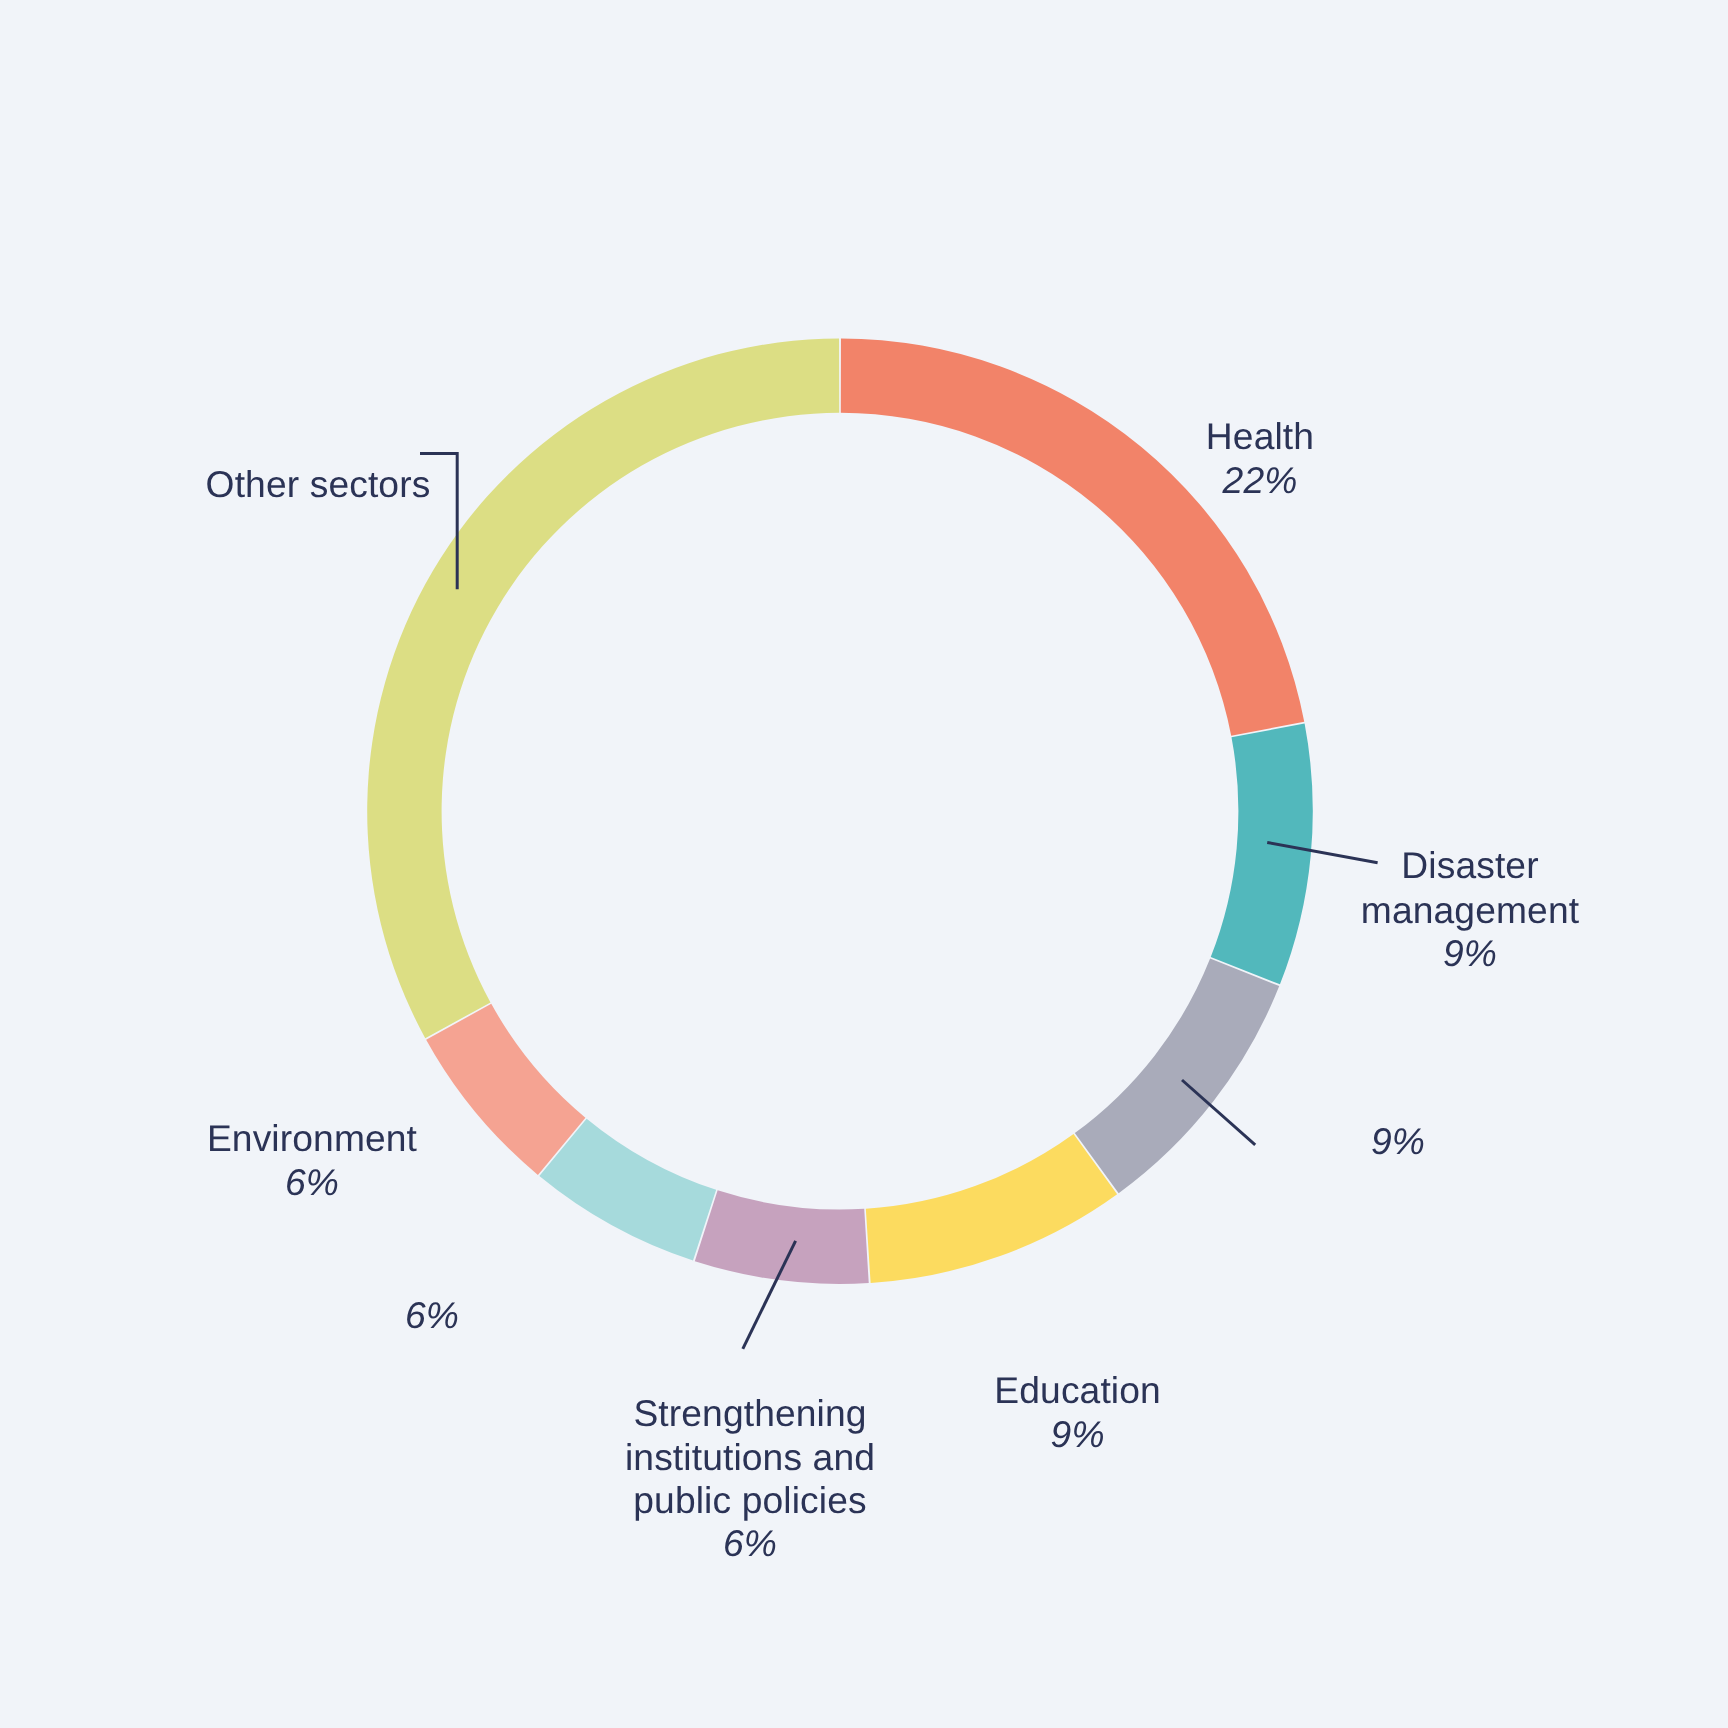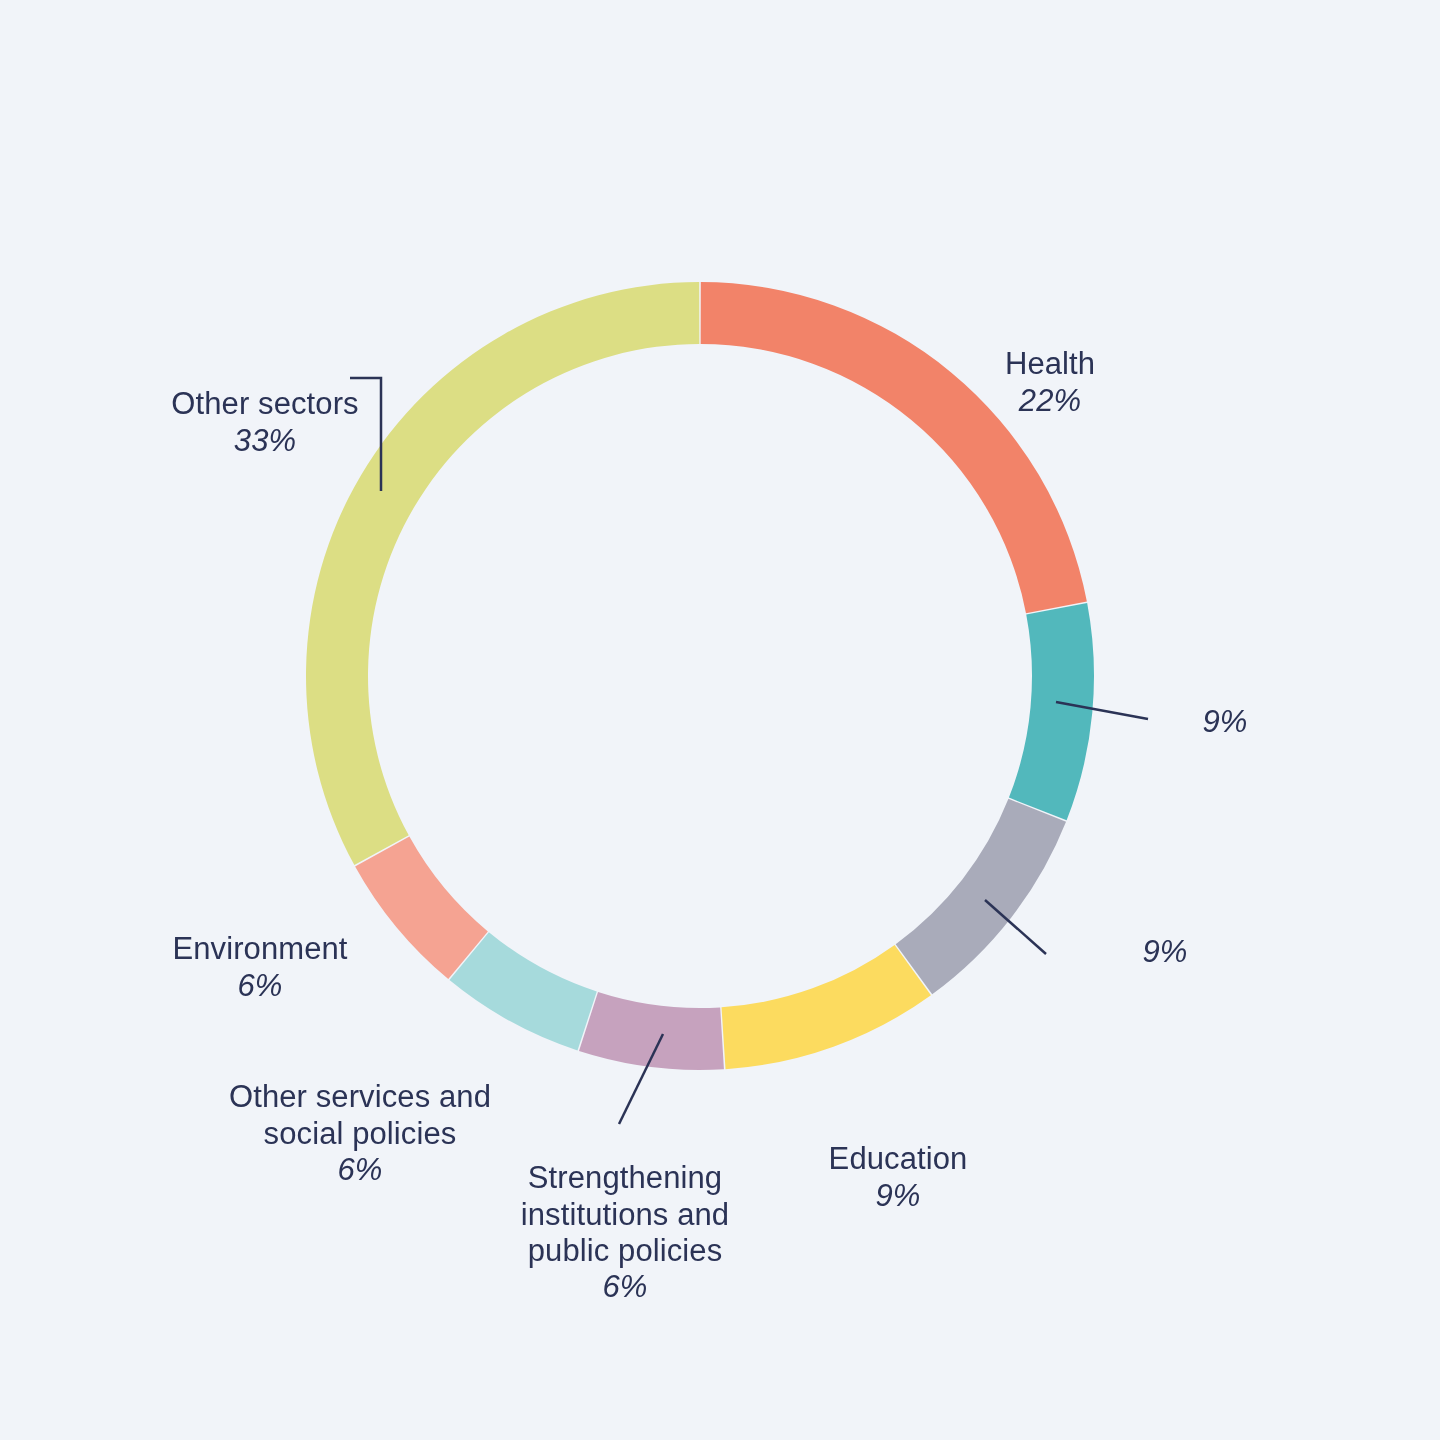--- a/index.html
+++ b/index.html
@@ -67,48 +67,47 @@
       <path d="M 619 1124 L 663 1034"></path>
     </g>
   </svg>
 
   <div class="slice-label" style="left:885px; top:310px; width:330px;">
     <span>Health</span>
     <span class="pct">22%</span>
   </div>
 
   <div class="slice-label" style="left:1060px; top:668px; width:330px;">
+    <span>Disaster
+management</span>
     <span class="pct">9%</span>
   </div>
 
   <div class="slice-label" style="left:1000px; top:898px; width:330px;">
     <span class="pct">9%</span>
   </div>
 
   <div class="slice-label" style="left:768px; top:1105px; width:260px;">
     <span>Education</span>
     <span class="pct">9%</span>
   </div>
 
   <div class="slice-label" style="left:495px; top:1124px; width:260px;text-align:center;">
     <span>Strengthening
 institutions and
 public policies</span>
     <span class="pct">6%</span>
   </div>
 
   <div class="slice-label" style="left:215px; top:1043px; width:290px;">
-    <span>Other services and
-social policies</span>
     <span class="pct">6%</span>
   </div>
 
   <div class="slice-label" style="left:115px; top:895px; width:290px;">
     <span>Environment</span>
     <span class="pct">6%</span>
   </div>
 
   <div class="slice-label" style="left:120px; top:350px; width:290px;">
     <span>Other sectors</span>
-    <span class="pct">33%</span>
   </div>
 
 </div>
 
 </body></html>

